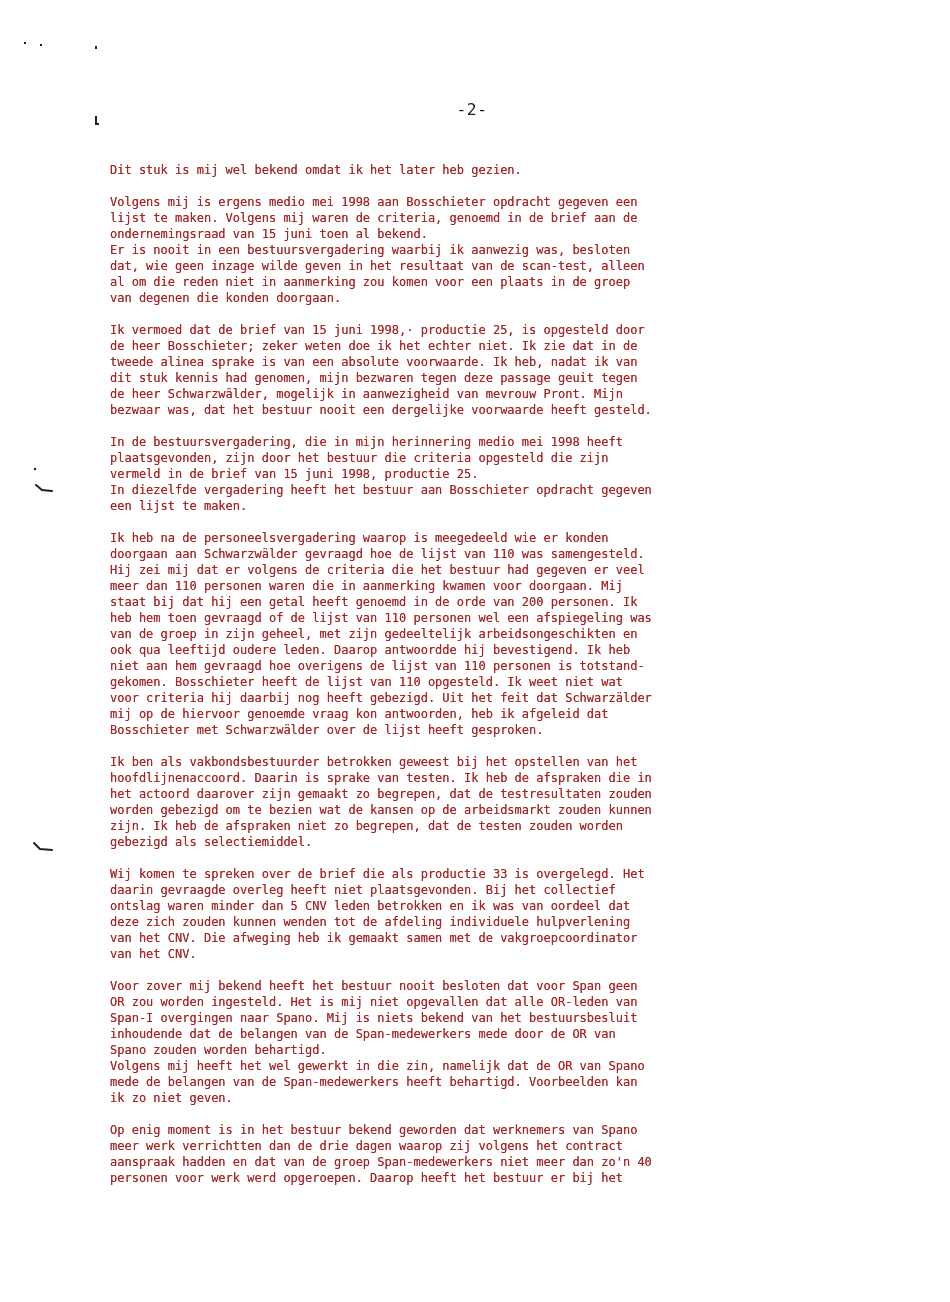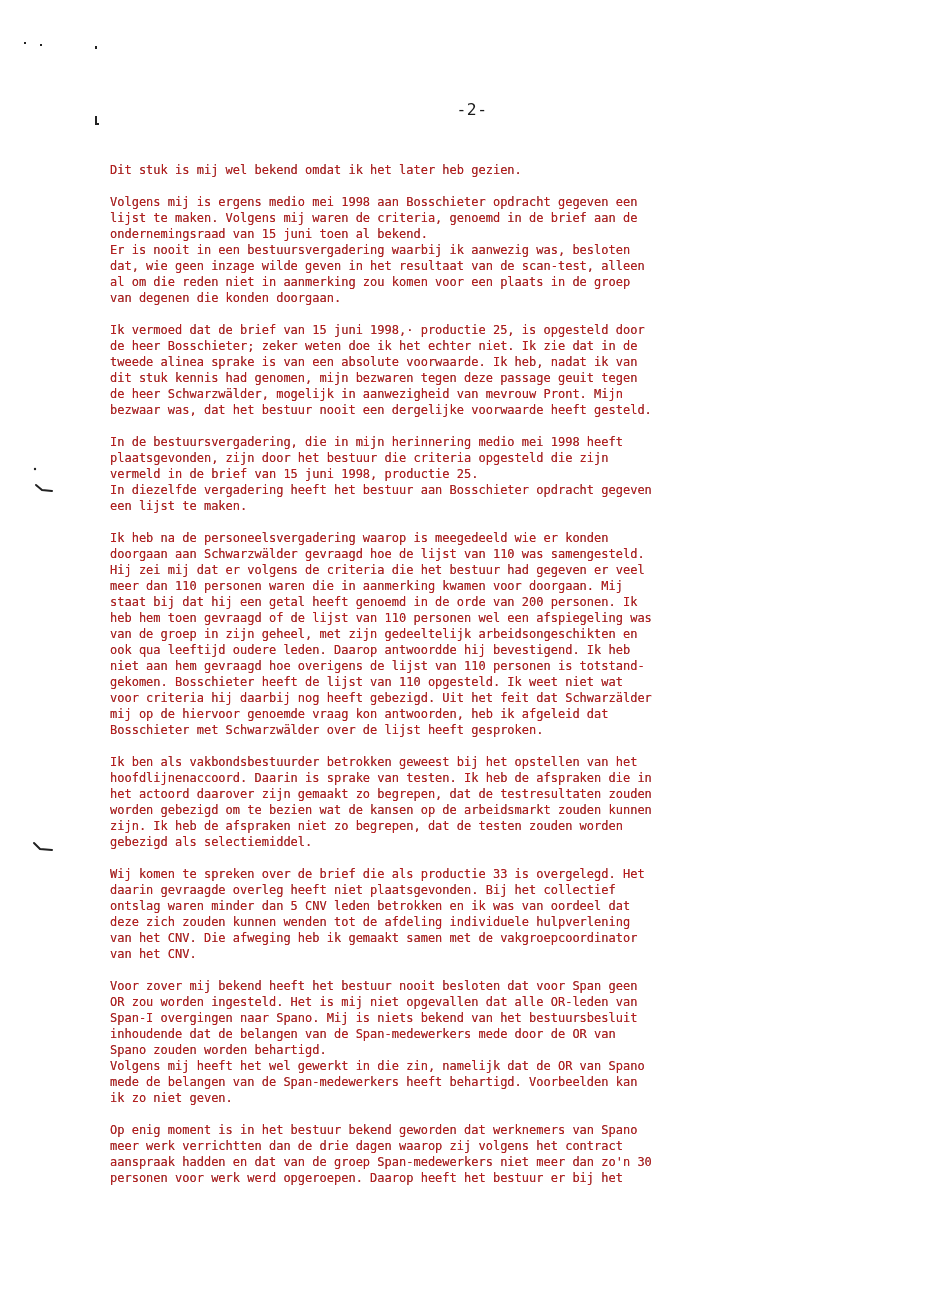--- a/index.html
+++ b/index.html
@@ -137,17 +137,17 @@
     <p>Voor zover mij bekend heeft het bestuur nooit besloten dat voor Span geen
 OR zou worden ingesteld. Het is mij niet opgevallen dat alle OR-leden van
 Span-I overgingen naar Spano. Mij is niets bekend van het bestuursbesluit
 inhoudende dat de belangen van de Span-medewerkers mede door de OR van
 Spano zouden worden behartigd.
 Volgens mij heeft het wel gewerkt in die zin, namelijk dat de OR van Spano
 mede de belangen van de Span-medewerkers heeft behartigd. Voorbeelden kan
 ik zo niet geven.</p>
     <p>Op enig moment is in het bestuur bekend geworden dat werknemers van Spano
 meer werk verrichtten dan de drie dagen waarop zij volgens het contract
-aanspraak hadden en dat van de groep Span-medewerkers niet meer dan zo'n 30
+aanspraak hadden en dat van de groep Span-medewerkers niet meer dan zo'n 40
 personen voor werk werd opgeroepen. Daarop heeft het bestuur er bij het</p>
   </div>
 
 </div>
 
 </body></html>

